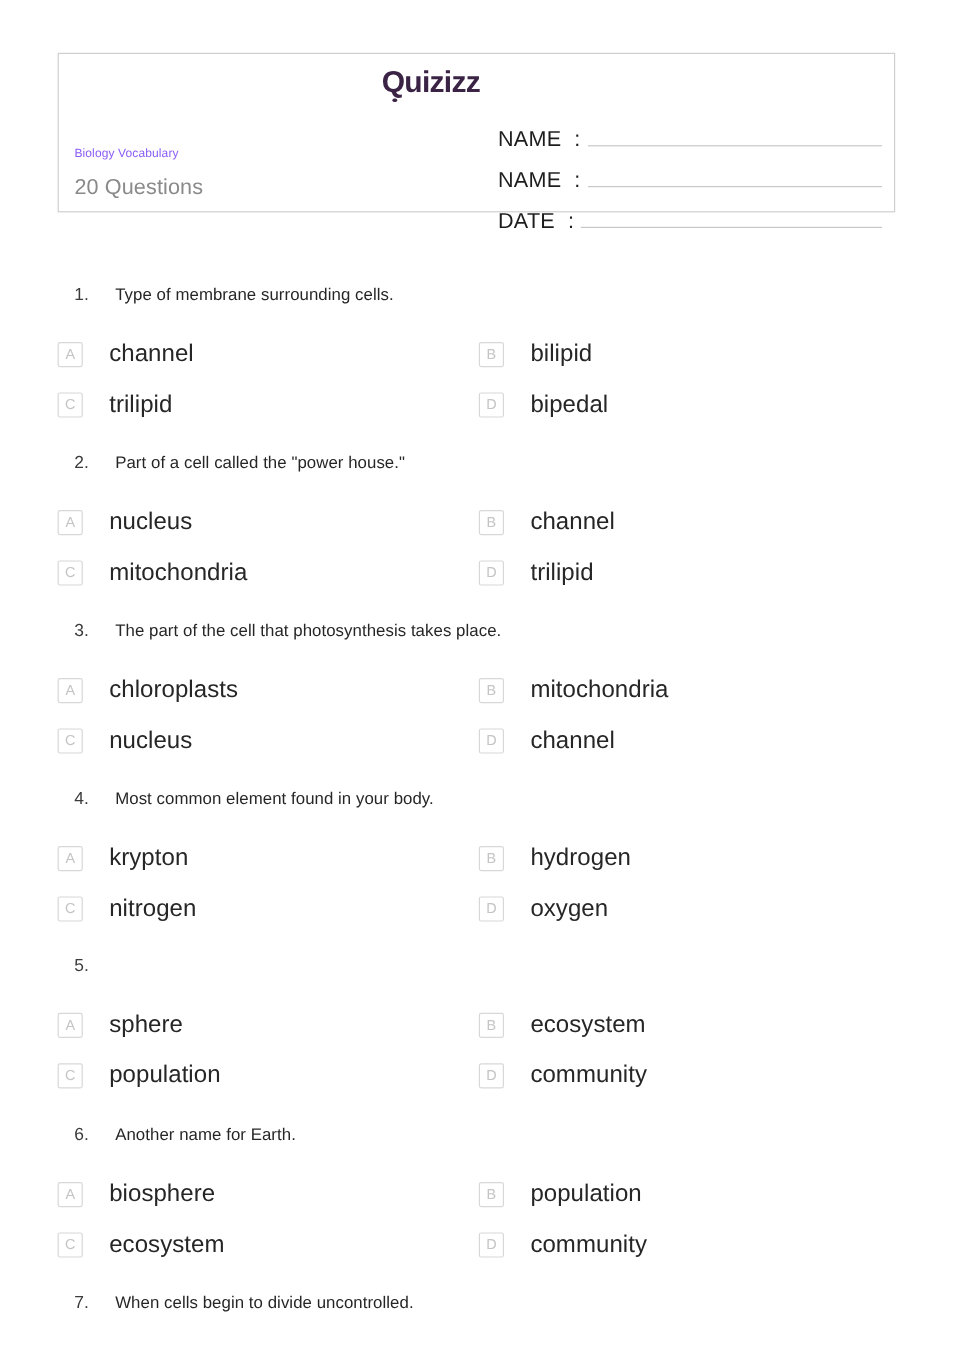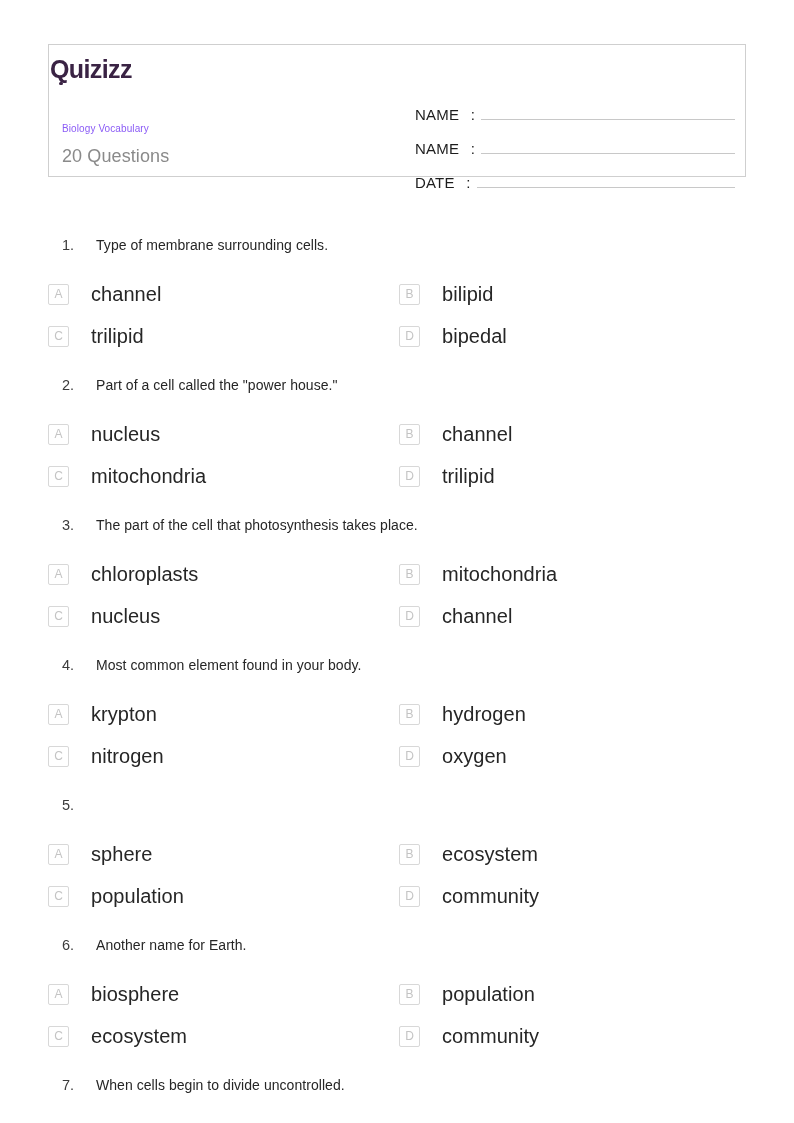--- a/index.html
+++ b/index.html
@@ -24,23 +24,24 @@
     top: 44px;
     width: 698px;
     height: 133px;
     box-sizing: border-box;
     border: 1px solid #cfcfcf;
     background: #ffffff;
   }
 
   .brand-block {
     position: absolute;
-    left: 1px;
+    left: 21px;
     top: 12px;
     width: 330px;
+    text-align: right;
   }
 
   .logo {
     display: inline-block;
     position: relative;
     font-family: "Liberation Sans", sans-serif;
     font-size: 25px;
     font-weight: bold;
     letter-spacing: -0.6px;
     color: #3a2344;
@@ -83,21 +84,21 @@
     left: 366px;
     top: 22px;
     width: 320px;
   }
   .field-row {
     display: flex;
     align-items: baseline;
     height: 34px;
   }
   .field-label {
-    font-size: 15px;
+    font-size: 18px;
     color: #1d1d1d;
     white-space: nowrap;
     letter-spacing: 0.2px;
     margin-top: 39px;
   }
   .field-label .colon {
     display: inline-block;
     width: 16px;
     text-align: right;
   }

